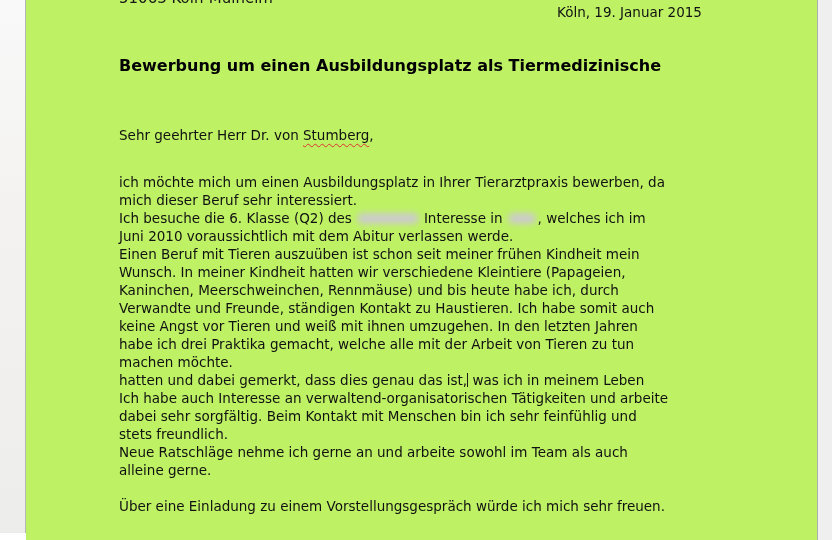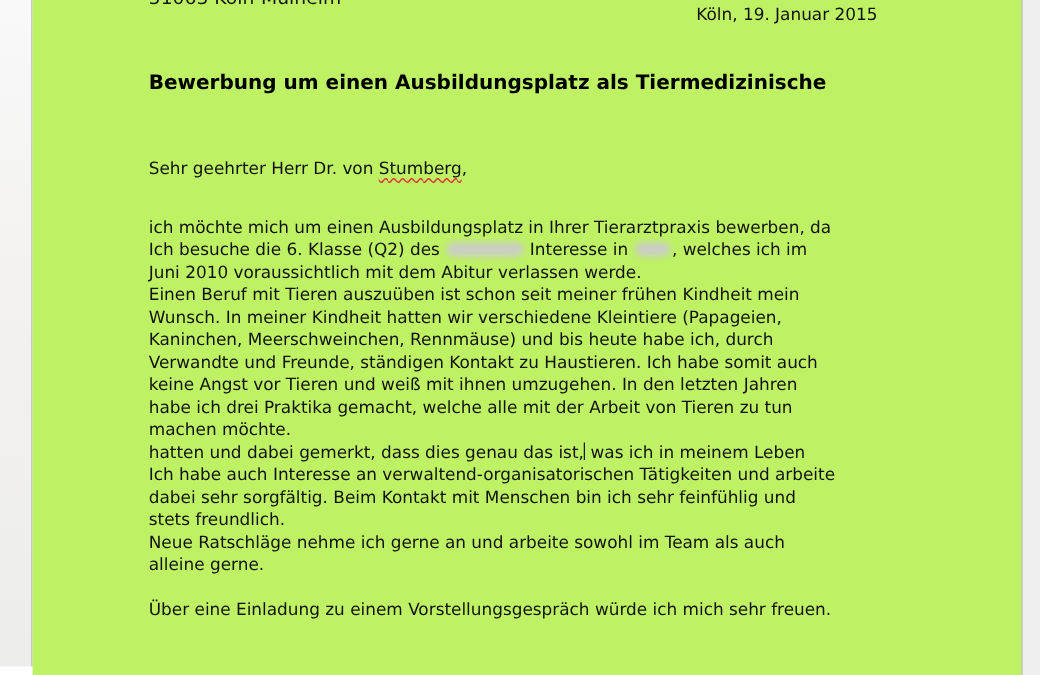--- a/index.html
+++ b/index.html
@@ -126,20 +126,21 @@
     <div class="date-line">Köln, 19. Januar 2015</div>
 
     <div class="subject">
       <div class="line">Bewerbung um einen Ausbildungsplatz als Tiermedizinische</div>
     </div>
 
     <div class="greeting line"><span>Sehr geehrter Herr Dr. von </span><span class="misspelled">Stumberg</span><span>,</span></div>
 
     <div class="body-text">
       <div class="line">ich möchte mich um einen Ausbildungsplatz in Ihrer Tierarztpraxis bewerben, da</div>
+      <div class="line">mich dieser Beruf sehr interessiert.</div>
 
       <div class="line"><span>Ich besuche die 6. Klasse (Q2) des</span><span class="redaction-blur blur-wide"></span><span>Interesse in</span><span class="redaction-blur blur-small"></span><span>, welches ich im</span></div>
 
       <div class="line">Juni 2010 voraussichtlich mit dem Abitur verlassen werde.</div>
       <div class="line">Einen Beruf mit Tieren auszuüben ist schon seit meiner frühen Kindheit mein</div>
       <div class="line">Wunsch. In meiner Kindheit hatten wir verschiedene Kleintiere (Papageien,</div>
       <div class="line">Kaninchen, Meerschweinchen, Rennmäuse) und bis heute habe ich, durch</div>
       <div class="line">Verwandte und Freunde, ständigen Kontakt zu Haustieren. Ich habe somit auch</div>
       <div class="line">keine Angst vor Tieren und weiß mit ihnen umzugehen. In den letzten Jahren</div>
       <div class="line">habe ich drei Praktika gemacht, welche alle mit der Arbeit von Tieren zu tun</div>

